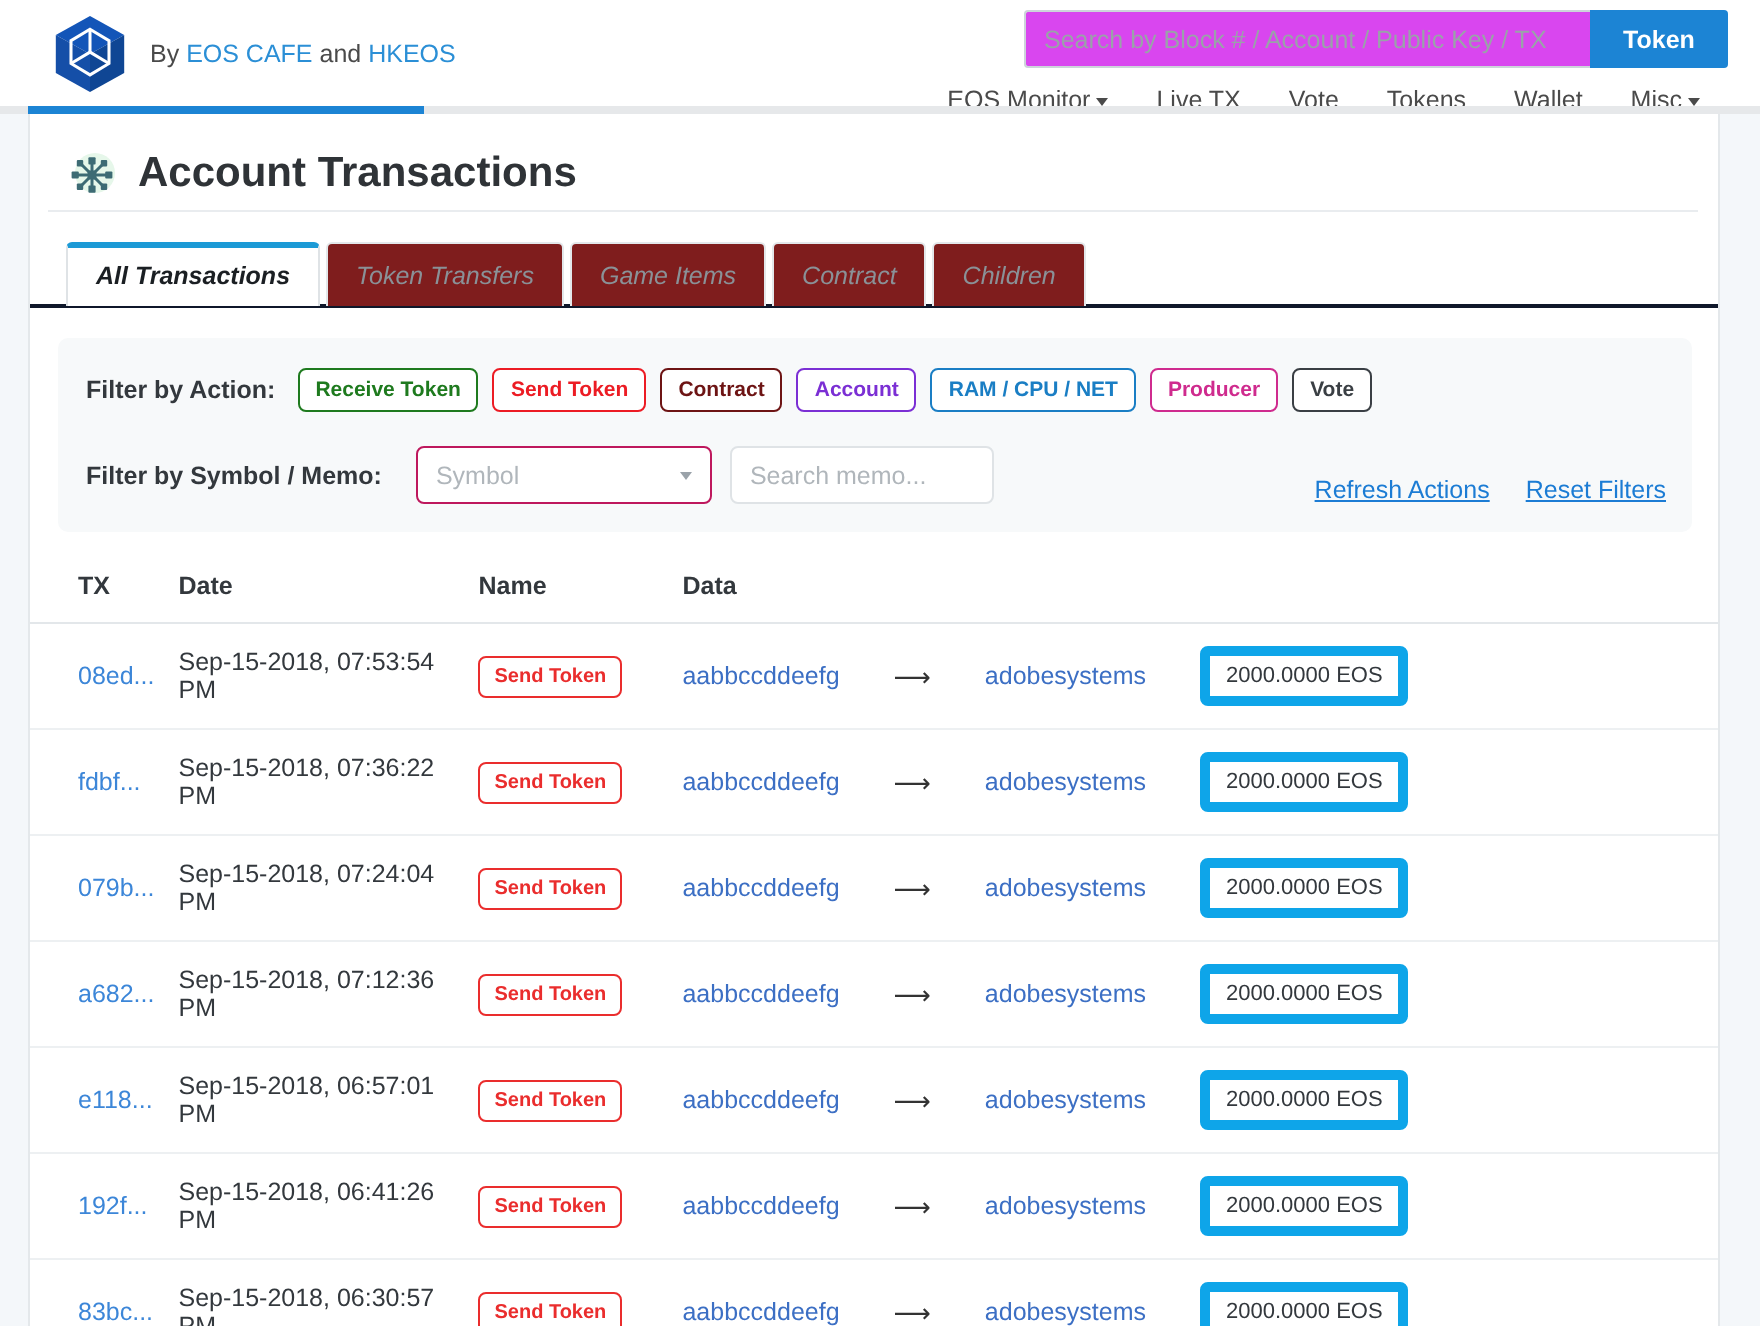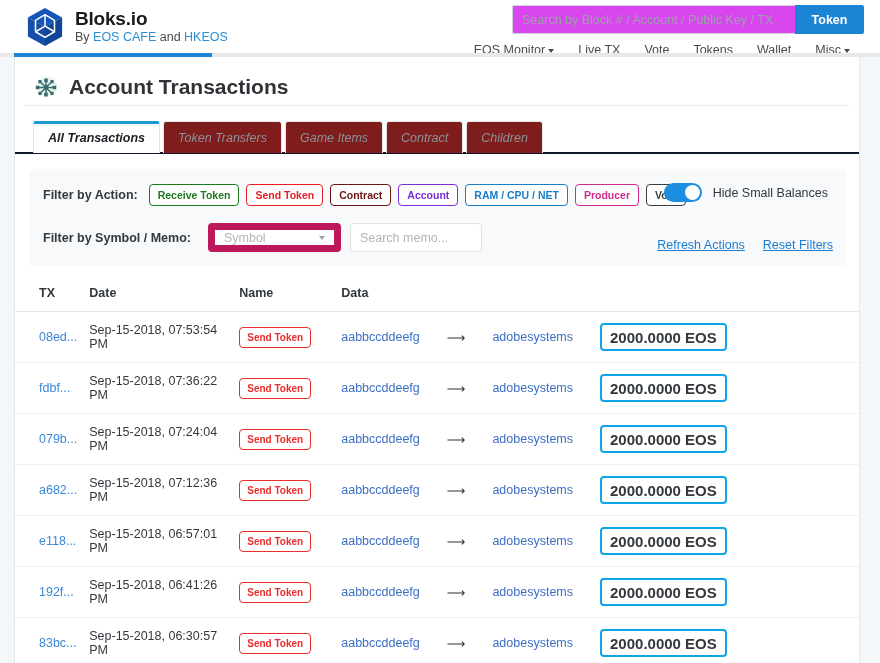--- a/index.html
+++ b/index.html
@@ -215,23 +215,23 @@
     font-weight: bold;
     font-family: "Liberation Sans", sans-serif;
     padding: 5px 8px 4px;
     cursor: pointer;
     white-space: nowrap;
     line-height: 1;
   }
 
   .sym-select {
     margin-left: 17px;
-    width: 133px;
+    width: 148px;
     height: 29px;
-    border: 7px solid #be185d;
+    border: 1px solid #be185d;
     border-radius: 4px;
     background: #fff;
     display: flex;
     align-items: center;
     padding: 0 9px;
     font-size: 12.5px;
     color: #b0b6bb;
     cursor: pointer;
     position: relative;
   }
@@ -354,26 +354,26 @@
     gap: 27px;
   }
   .acct {
     color: #3c6fc4;
     text-decoration: none;
     cursor: pointer;
     font-size: 12.5px;
   }
   .arrow { color: #333; font-size: 13px; }
   .amount {
-    border: 2px solid #0ea5e9;
+    border: 5px solid #0ea5e9;
     border-radius: 4px;
     background: #fff;
     padding: 5px 8px 4px;
-    font-size: 15px;
-    font-weight: bold;
+    font-size: 11px;
+    font-weight: normal;
     color: #33383d;
     line-height: 1;
     white-space: nowrap;
   }
 </style>
 </head>
 <body>
 
 <div class="topbar">
 
@@ -381,21 +381,20 @@
     <svg class="brand-logo" viewBox="0 0 40 42">
       <polygon points="20,1 38,11 20,21 2,11" fill="#1355b8"></polygon>
       <polygon points="2,11 20,21 20,41 2,31" fill="#154fa8"></polygon>
       <polygon points="38,11 20,21 20,41 38,31" fill="#0f4694"></polygon>
       <polygon points="20,8 30,14 30,26 20,32 10,26 10,14" fill="none" stroke="#ffffff" stroke-width="1.6"></polygon>
       <line x1="20" y1="8" x2="20" y2="20" stroke="#ffffff" stroke-width="1.6"></line>
       <line x1="20" y1="20" x2="10" y2="26" stroke="#ffffff" stroke-width="1.6"></line>
       <line x1="20" y1="20" x2="30" y2="26" stroke="#ffffff" stroke-width="1.6"></line>
     </svg>
     <div class="brand-text">
-      <div class="brand-title">Bloks.io</div>
       <div class="brand-sub"><span>By </span><a>EOS CAFE</a><span> and </span><a>HKEOS</a></div>
     </div>
   </div>
 
   <div class="header-right">
     <div class="searchwrap">
       <input class="search-input" placeholder="Search by Block # / Account / Public Key / TX" style="">
       <button class="search-btn">Token</button>
     </div>
     <div class="mainnav">
@@ -464,26 +463,20 @@
 
     <div class="filter-row">
       <div class="filter-label">Filter by Symbol / Memo:</div>
       <div class="sym-select">
         <span>Symbol</span>
         <i class="sel-caret"></i>
       </div>
       <input class="memo-input" placeholder="Search memo..." style="">
     </div>
 
-    <div class="toggle-wrap">
-      <div class="toggle">
-        <div class="knob"></div>
-      </div>
-      <div class="toggle-label">Hide Small Balances</div>
-    </div>
 
     <div class="actions-links">
       <a>Refresh Actions</a>
       <a>Reset Filters</a>
     </div>
   </div>
 
   <table class="tbl">
     <thead>
       <tr>

